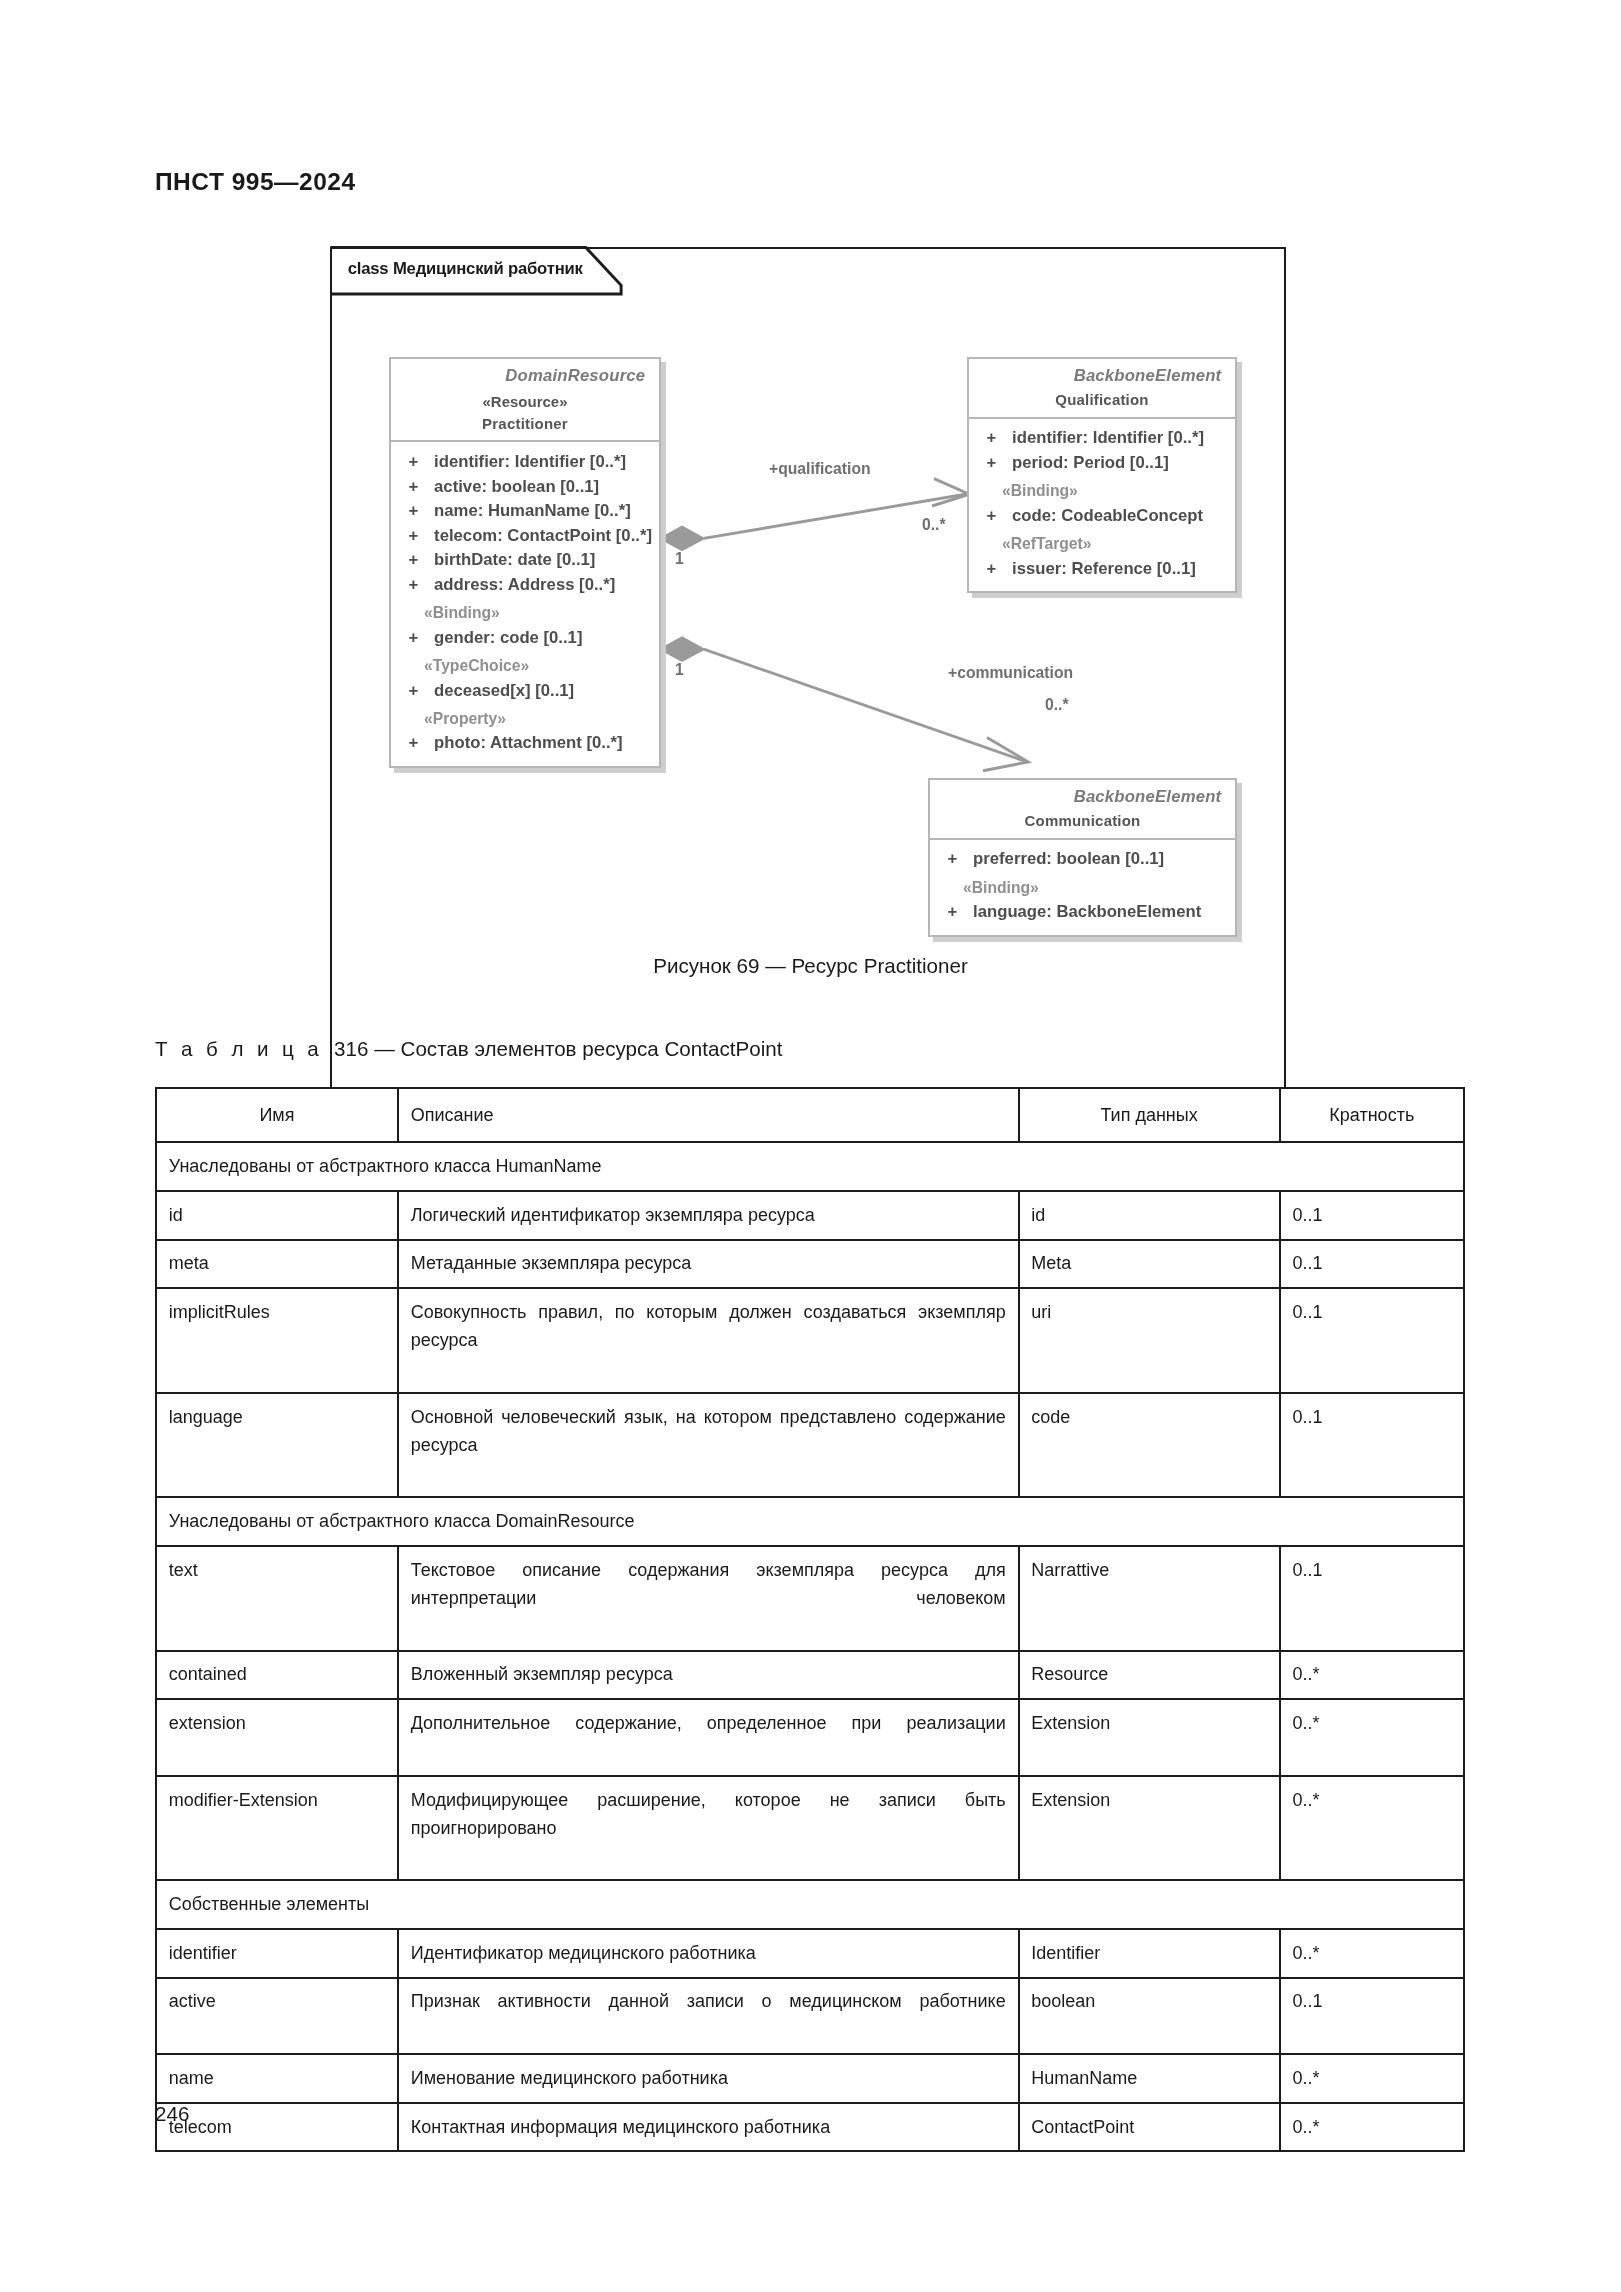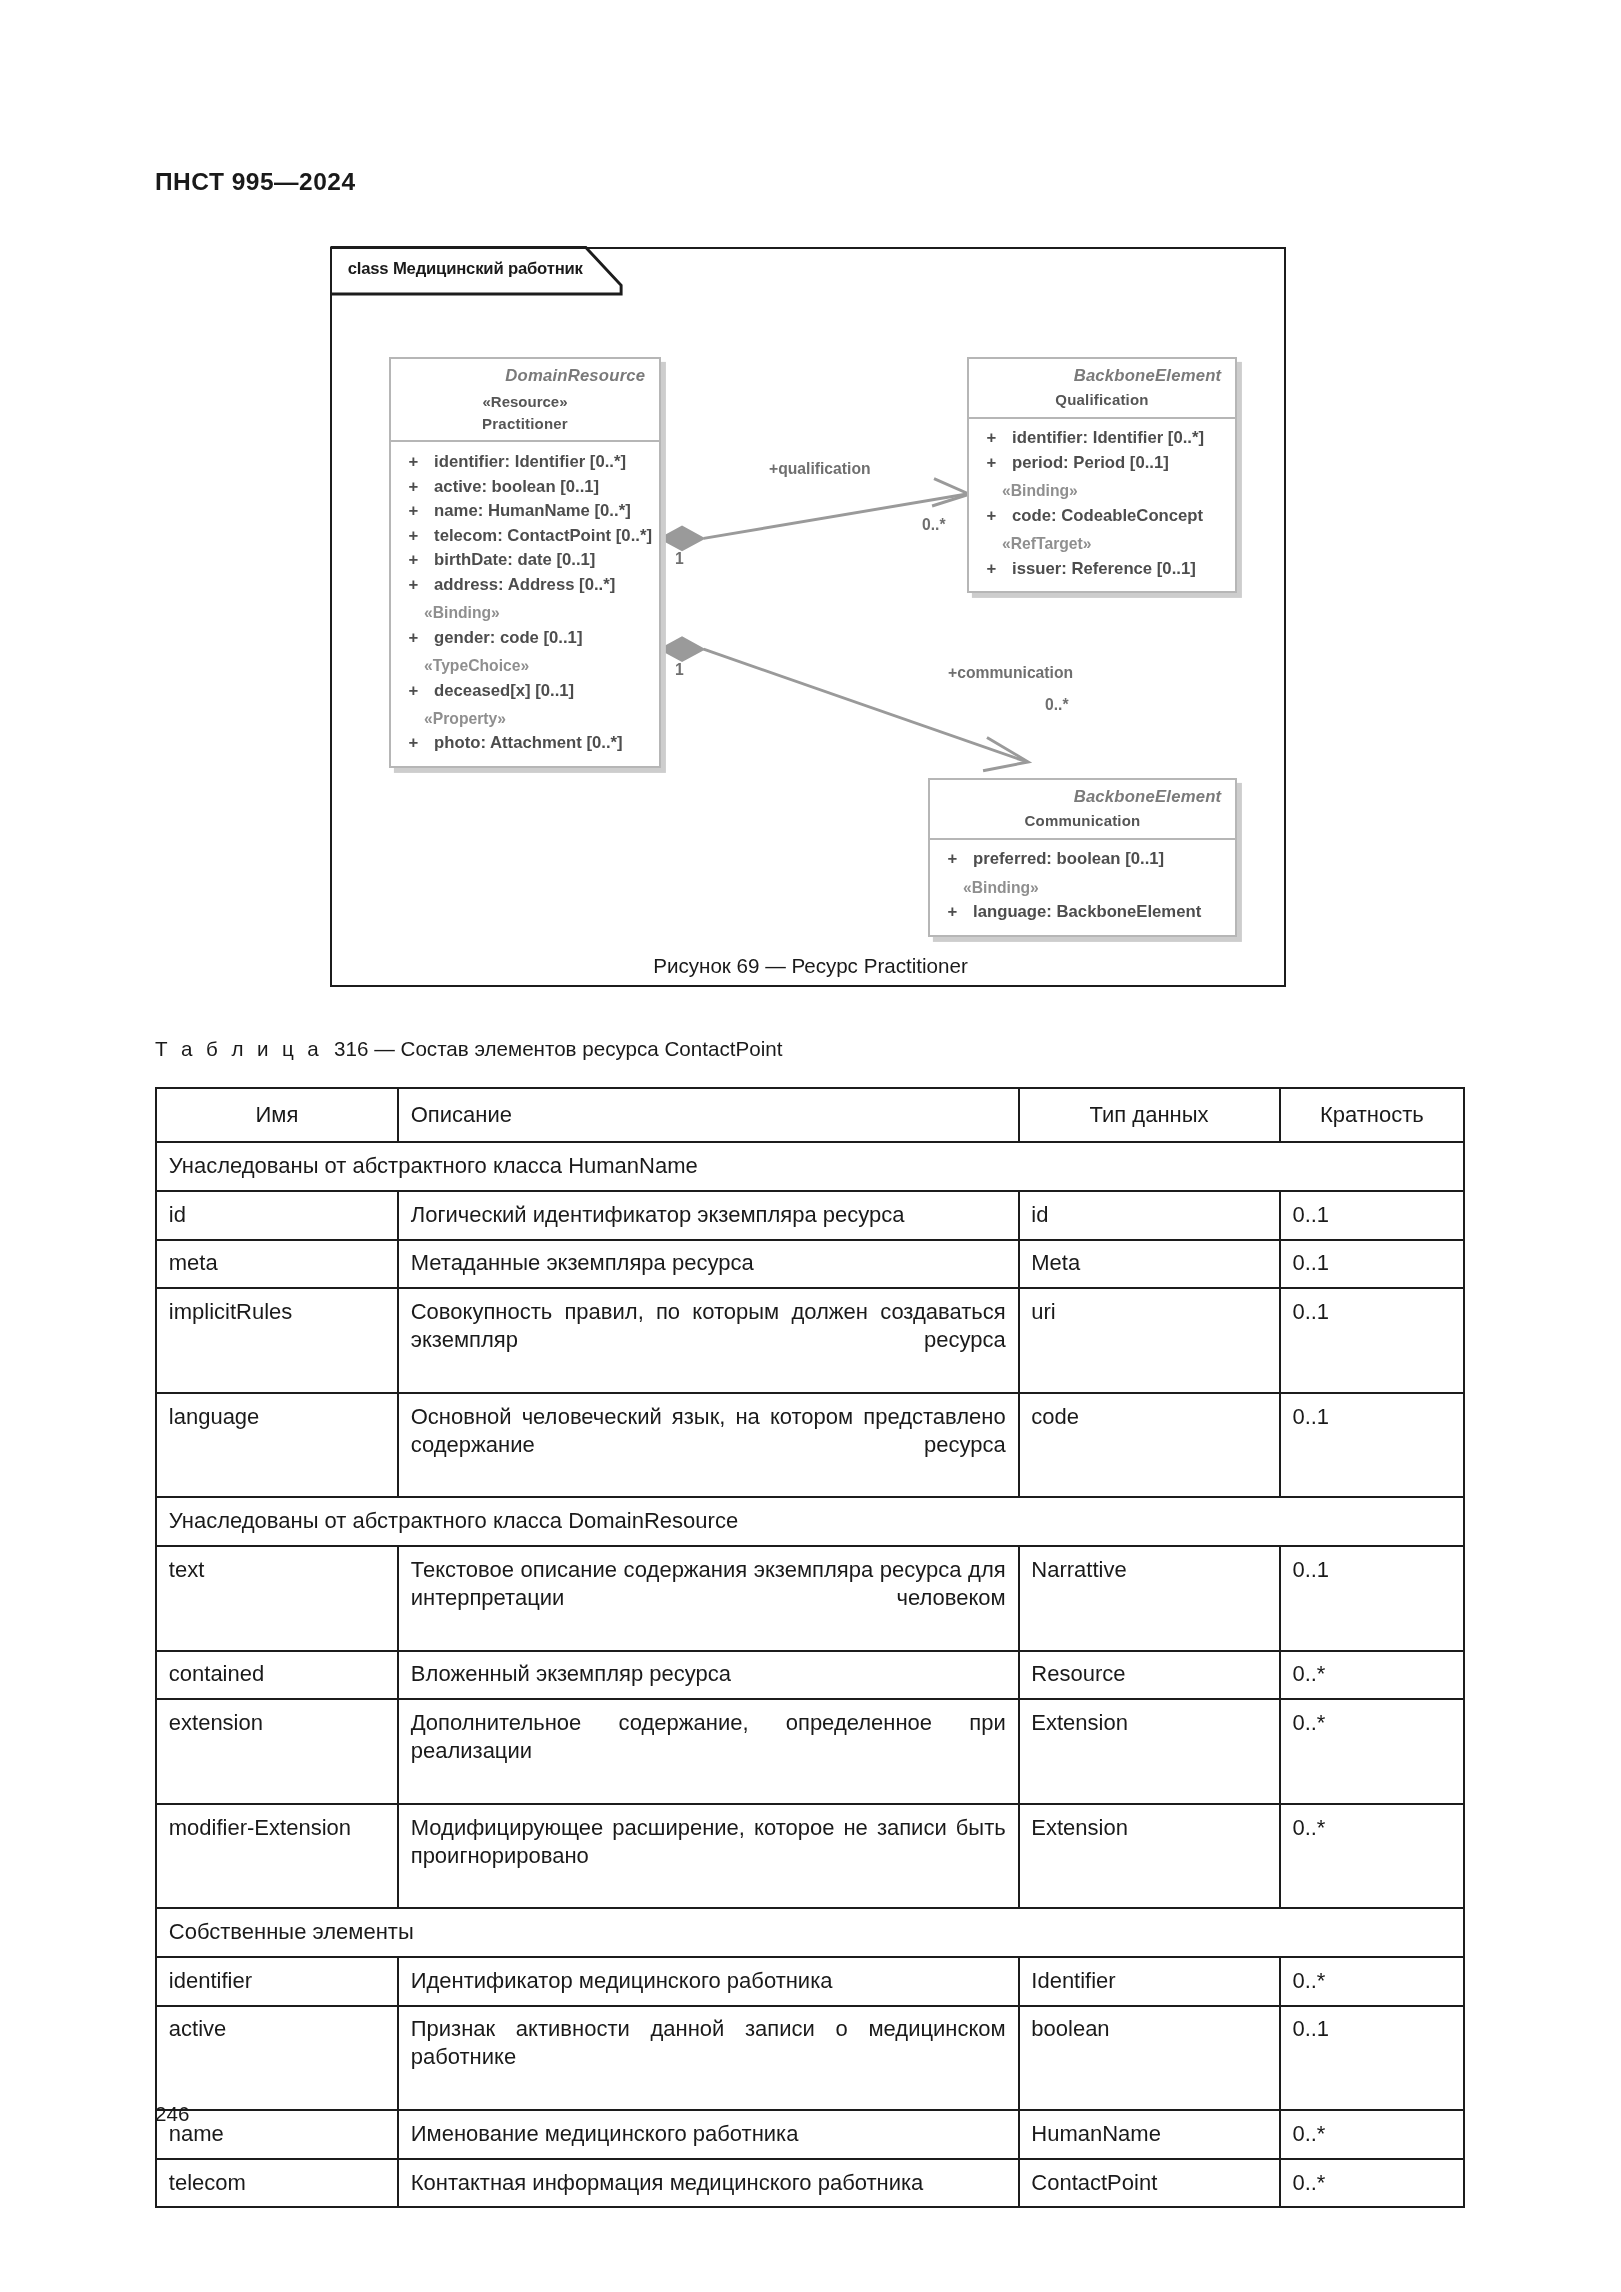--- a/index.html
+++ b/index.html
@@ -15,21 +15,21 @@
 
   
   .doc-header {
     position:absolute; left:155px; top:147px;
     font-size:24.5px; font-weight:bold; letter-spacing:0.5px;
   }
 
   
   .uml-frame {
     position:absolute; left:330px; top:226px;
-    width:956px; height:740px;
+    width:956px; height:842px;
     border:2.9px solid #1c1c1c;
     background:#fff;
     box-sizing:border-box;
   }
   .frame-tab {
     position:absolute; left:0; top:0;
     height:45px; width:292px;
     border-right:0; border-bottom:0;
     box-sizing:border-box;
   }
@@ -91,21 +91,21 @@
     position:absolute; left:155px; top:1016px;
     font-size:20.6px; white-space:nowrap;
   }
   .table-caption .sp { letter-spacing:3.9px; }
 
   
   table.elements {
     position:absolute; left:155px; top:1066px;
     width:1310px;
     border-collapse:collapse;
-    font-size:22px;
+    font-size:18px;
   }
   table.elements th, table.elements td {
     border:2px solid #1c1c1c;
     vertical-align:top;
     padding:8.8px 11.8px 9.8px 11.8px;
     font-weight:normal;
     line-height:28px;
   }
   table.elements th { text-align:center; padding-top:11.8px; padding-bottom:12.7px; }
   .c-name  { width:214px; }

